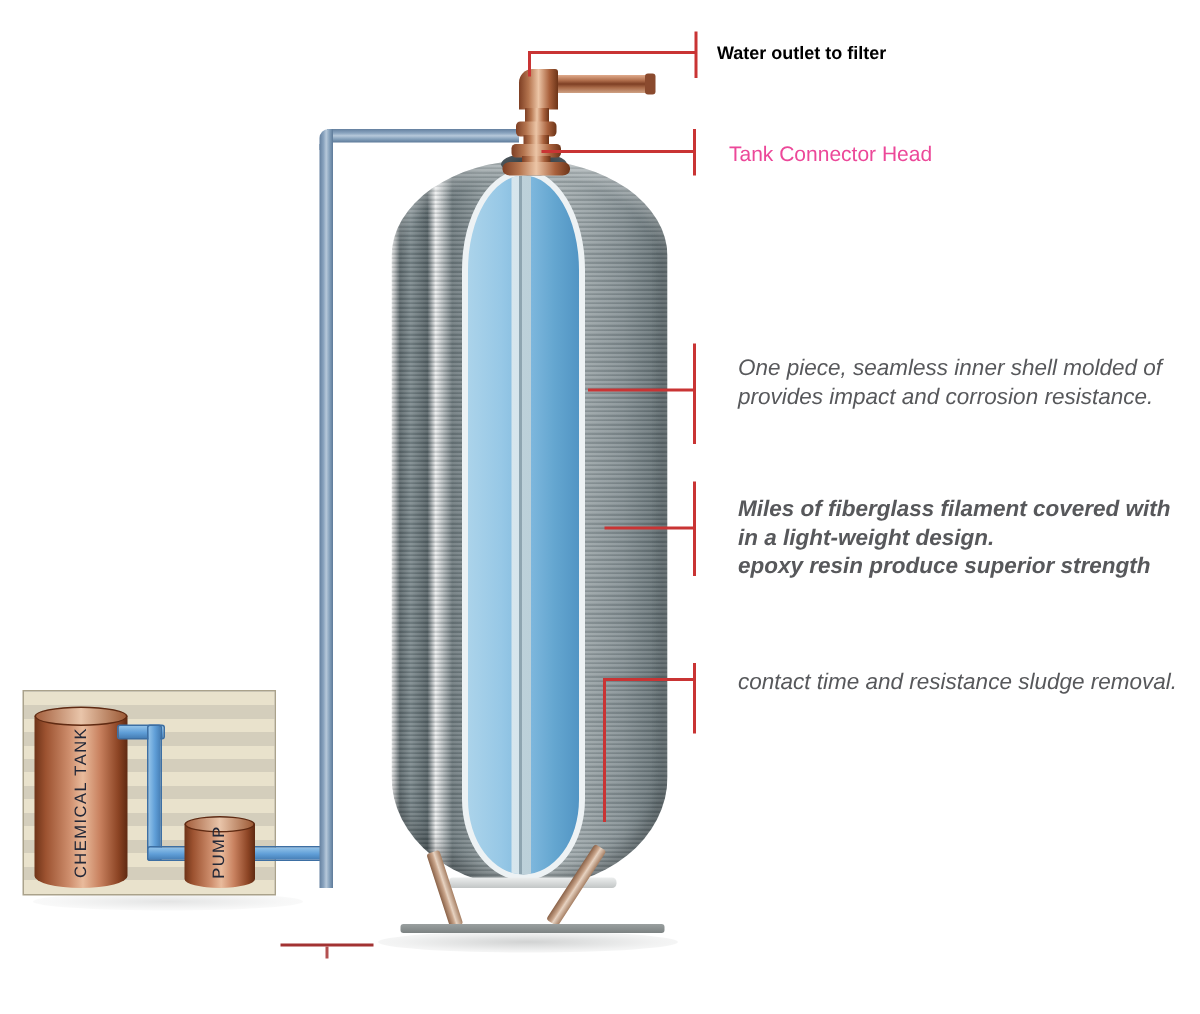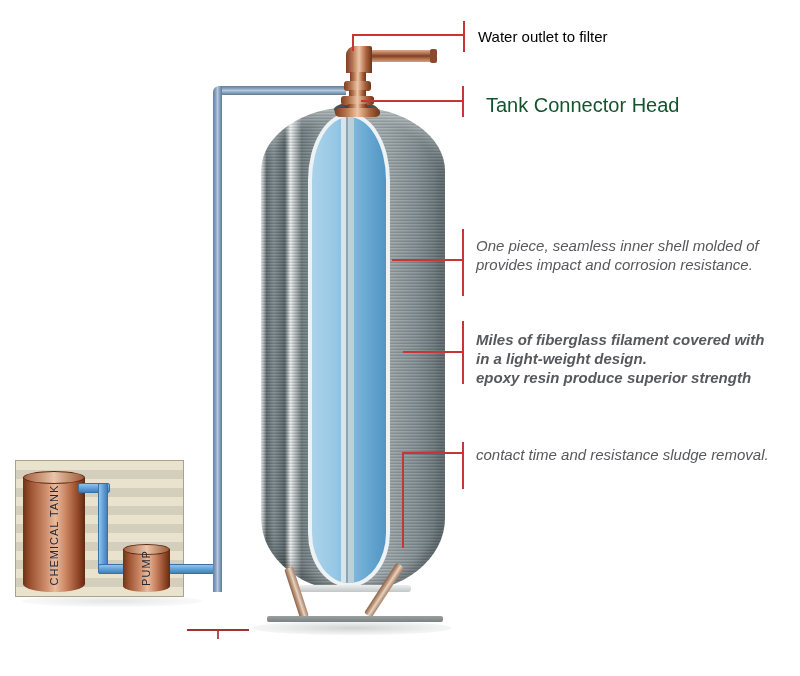--- a/index.html
+++ b/index.html
@@ -5,23 +5,23 @@
   html,body{margin:0;padding:0;background:#fff;}
   .canvas{position:relative;width:800px;height:676px;background:#ffffff;overflow:hidden;
           font-family:"Liberation Sans",sans-serif;}
   .abs{position:absolute;}
 
   
   .red-h{position:absolute;height:2px;background:#c93434;}
   .red-v{position:absolute;width:2px;background:#c93434;}
 
   
-  .callout-bold{position:absolute;font-size:15px;font-weight:normal;color:#000;white-space:nowrap;}
-  .callout-reg{position:absolute;font-size:20px;color:#14532d;white-space:nowrap;}
-  .para{position:absolute;font-size:15px;font-style:italic;color:#57585b;line-height:19px;}
+  .callout-bold{position:absolute;font-size:12px;font-weight:bold;color:#000;white-space:nowrap;}
+  .callout-reg{position:absolute;font-size:14px;color:#ec4899;white-space:nowrap;}
+  .para{position:absolute;font-size:15px;font-style:italic;color:#57585b;line-height:19px;margin-left:16px;}
   .para div{white-space:nowrap;}
 
   
   .tank{position:absolute;left:261px;top:107px;width:184px;height:485px;
         border-radius:92px 92px 92px 92px / 64px 64px 74px 74px;
         background:
           repeating-linear-gradient(180deg, rgba(255,255,255,0.10) 0px, rgba(255,255,255,0.10) 1px,
                                            rgba(45,55,58,0.16) 2px, rgba(45,55,58,0.16) 3px),
           linear-gradient(90deg,#465256 0%,#74818500 0%,#5a666a 3%,#7b888c 7%,#525e62 13%,#68747820 16%,
                           #6b777b 22%,#8b9699 33%,#9ba5a8 45%,#a8b1b3 56%,#99a3a6 70%,#838e92 84%,

